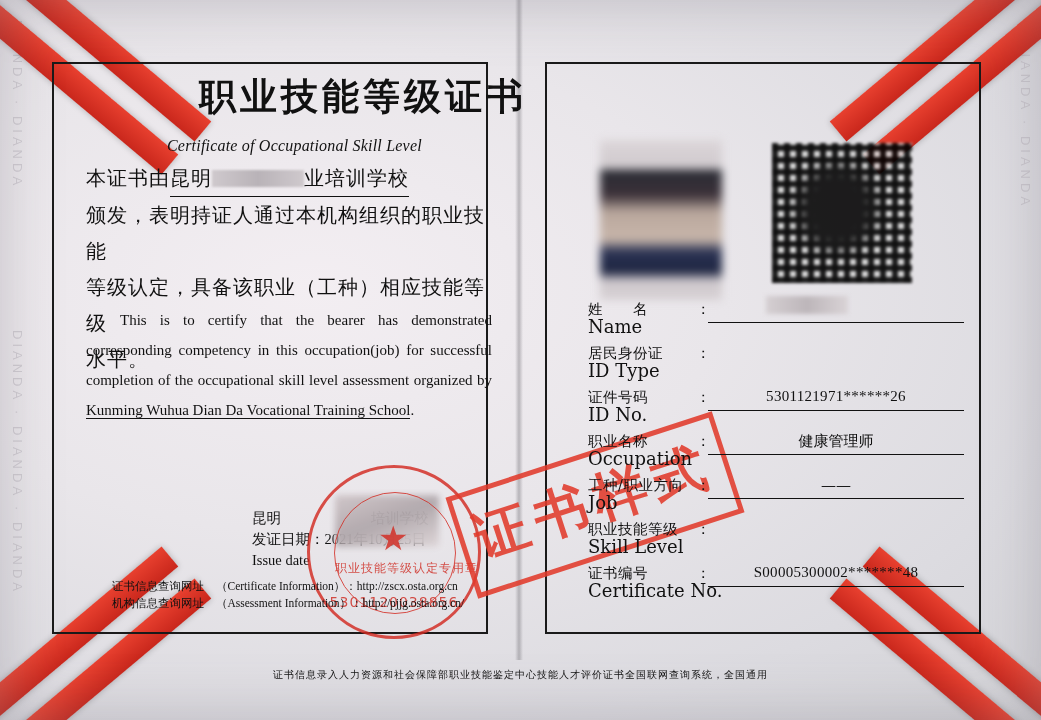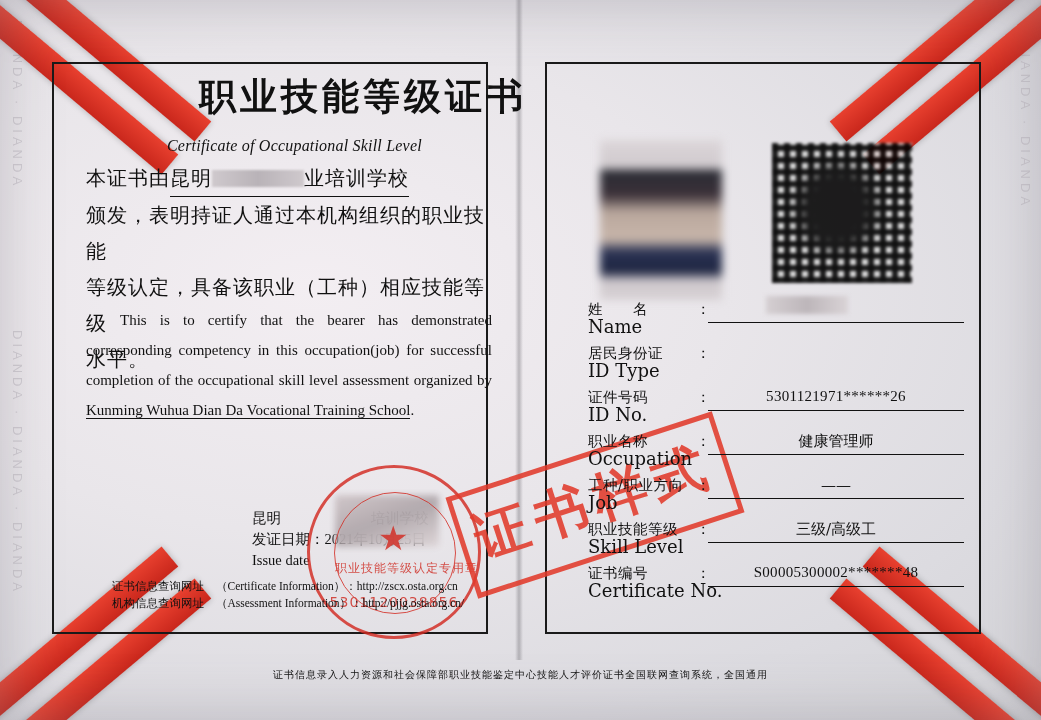--- a/index.html
+++ b/index.html
@@ -262,21 +262,20 @@
       <div class="fcolon">：</div>
       <div class="fval">——</div>
     </div>
 
     <div class="frow">
       <div class="flabel">
         <span>职业技能等级</span><br>
         <span class="en">Skill Level</span>
       </div>
       <div class="fcolon">：</div>
-      <div class="fval">三级/高级工</div>
     </div>
 
     <div class="frow">
       <div class="flabel">
         <span>证书编号</span><br>
         <span class="en">Certificate No.</span>
       </div>
       <div class="fcolon">：</div>
       <div class="fval mono">S00005300002*******48</div>
     </div>

